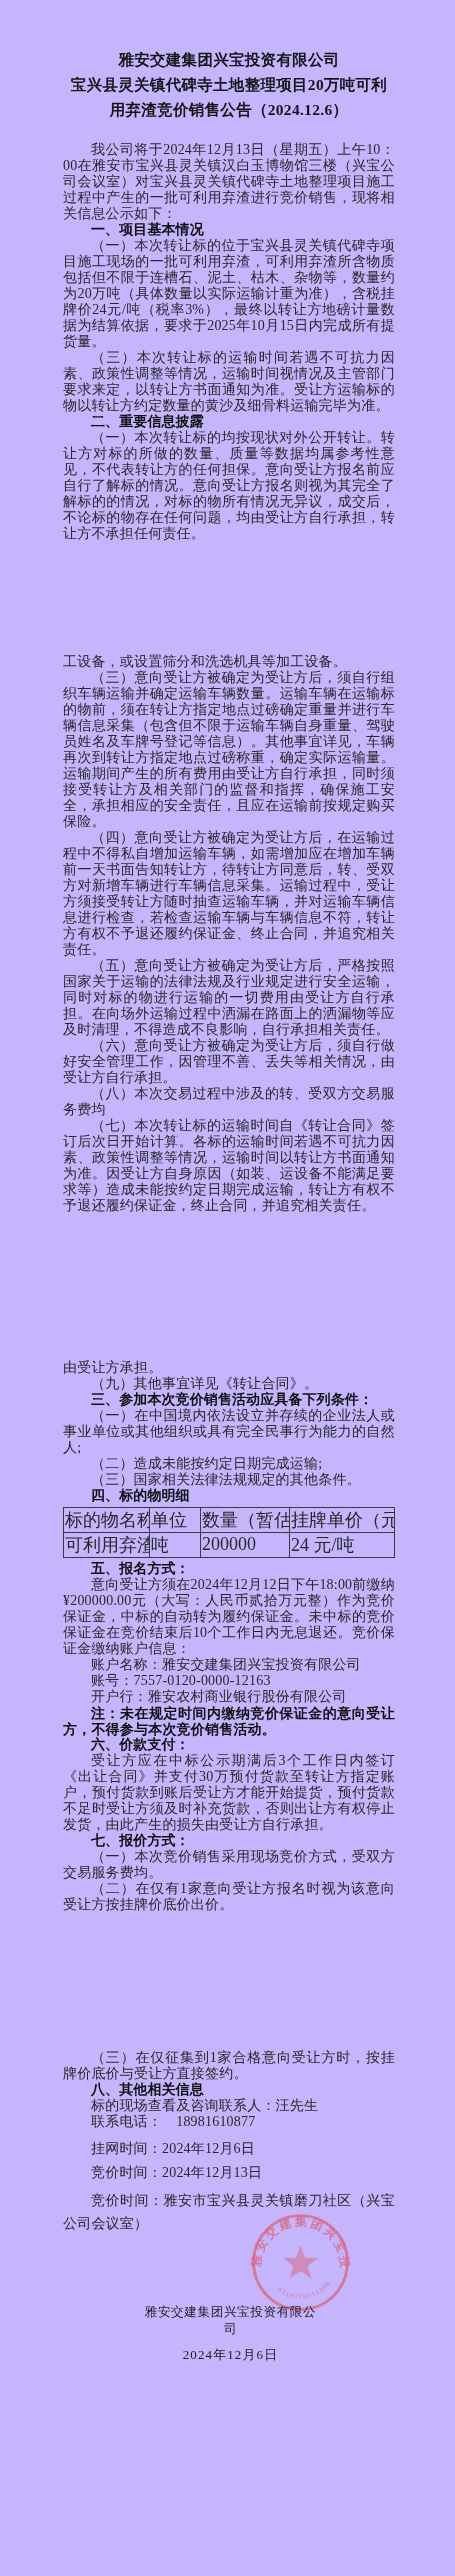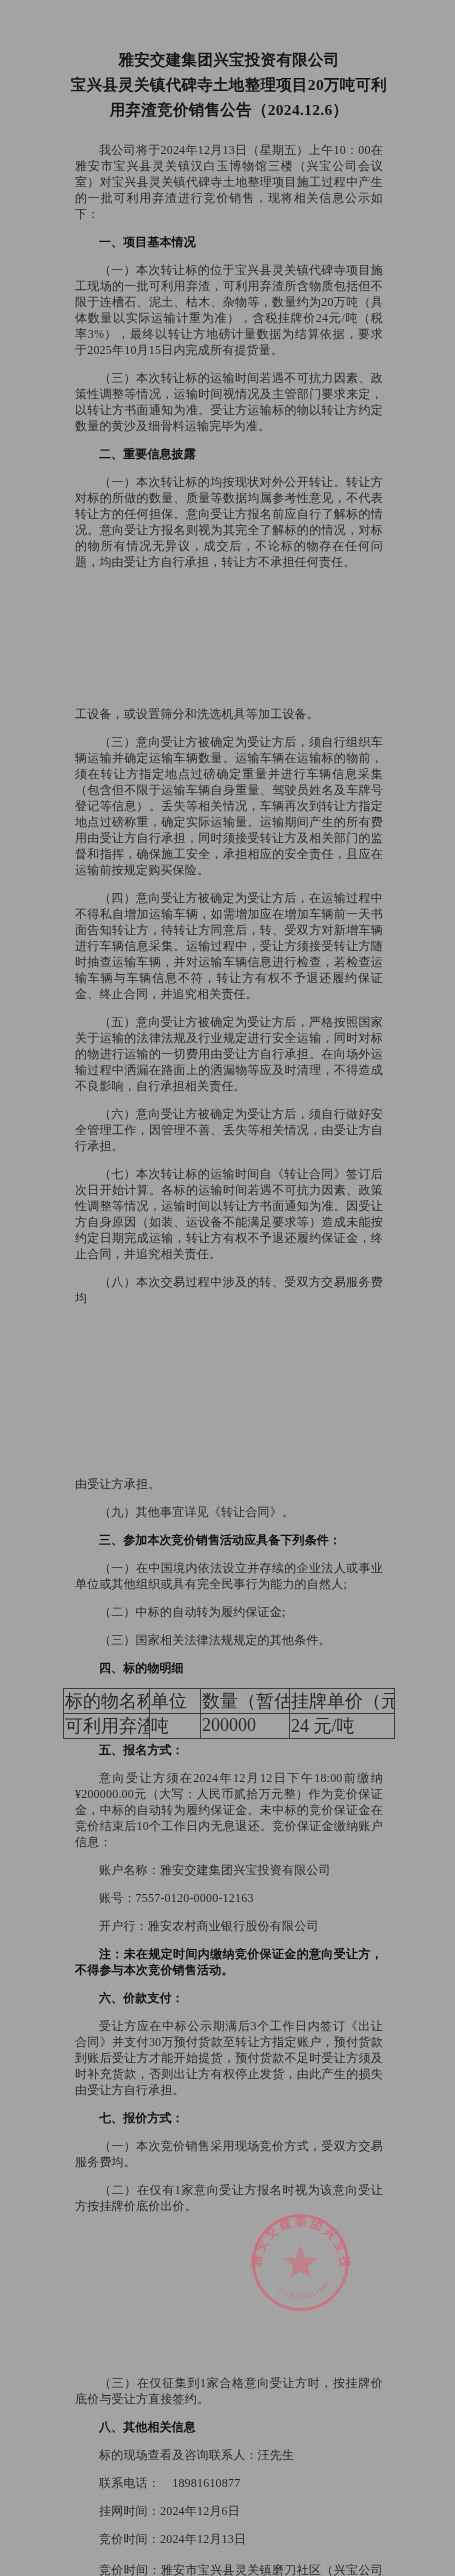--- a/index.html
+++ b/index.html
@@ -1,35 +1,35 @@
 <!DOCTYPE html>
 <html style="font-size:9.2px"><head>
 <meta charset="utf-8">
 <style>
   html,body{margin:0;padding:0;background:#e9e9e9;}
   .page{
     position:relative;
     width:456px;height:2576px;
     margin:0 auto;
-    background:#a3a3a3;
+    background:#c4b5fd;
     font-family:"Liberation Serif","DejaVu Serif",serif;
     color:#282828;
     overflow:hidden;
   }
   .content{padding:47px 61px 0 63px;}
   .doc-title{
     text-align:center;
     font-weight:bold;
     font-size:15.5px;
     line-height:25px;
     color:#161616;
     margin:0 0 19.5px 0;
     letter-spacing:0.3px;
   }
-  p{margin:12px;font-size:12px;line-height:16px;text-align:justify;letter-spacing:0.2px;}
+  p{margin:0;font-size:14px;line-height:16px;text-align:justify;letter-spacing:0.2px;}
   .indent{text-indent:2em;}
   .h{
     font-family:Liberation Serif, serif;
     font-weight:bold;color:#111;
     letter-spacing:0.1px;
   }
   .bold-note{
     font-family:"Liberation Sans","DejaVu Sans",sans-serif;
     font-weight:bold;color:#111;
   }
@@ -56,21 +56,21 @@
   .m18{margin-bottom:10.3px;}
   .m14{margin-bottom:8px;}
   .wide-line{line-height:23px;}
   .sig-block{
     position:relative;z-index:2;
     margin:69px 76px 0 auto;
     width:177px;
     text-align:center;
   }
   .sig-company{font-size:12.6px;line-height:17px;color:#1d1d1d;letter-spacing:0.6px;}
-  .sig-date{font-size:16px;line-height:16px;color:#1d1d1d;margin-top:9.2px;letter-spacing:1.1px;}
+  .sig-date{font-size:13px;line-height:16px;color:#1d1d1d;margin-top:9.2px;letter-spacing:1.1px;}
   .stamp{
     position:absolute;left:249px;top:2211px;
     width:103px;height:103px;
     z-index:1;opacity:0.88;
   }
 </style>
 </head>
 <body>
 
 <div class="page">
@@ -87,35 +87,35 @@
     <p class="indent h">一、项目基本情况</p>
     <p class="indent">（一）本次转让标的位于宝兴县灵关镇代碑寺项目施工现场的一批可利用弃渣，可利用弃渣所含物质包括但不限于连槽石、泥土、枯木、杂物等，数量约为20万吨（具体数量以实际运输计重为准），含税挂牌价24元/吨（税率3%），最终以转让方地磅计量数据为结算依据，要求于2025年10月15日内完成所有提货量。</p>
     <p class="indent">（三）本次转让标的运输时间若遇不可抗力因素、政策性调整等情况，运输时间视情况及主管部门要求来定，以转让方书面通知为准。受让方运输标的物以转让方约定数量的黄沙及细骨料运输完毕为准。</p>
 
     <p class="indent h">二、重要信息披露</p>
     <p class="indent">（一）本次转让标的均按现状对外公开转让。转让方对标的所做的数量、质量等数据均属参考性意见，不代表转让方的任何担保。意向受让方报名前应自行了解标的情况。意向受让方报名则视为其完全了解标的的情况，对标的物所有情况无异议，成交后，不论标的物存在任何问题，均由受让方自行承担，转让方不承担任何责任。</p>
 
     <div class="sp-page1"></div>
 
     <p>工设备，或设置筛分和洗选机具等加工设备。</p>
-    <p class="indent">（三）意向受让方被确定为受让方后，须自行组织车辆运输并确定运输车辆数量。运输车辆在运输标的物前，须在转让方指定地点过磅确定重量并进行车辆信息采集（包含但不限于运输车辆自身重量、驾驶员姓名及车牌号登记等信息）。丢失等相关情况，车辆再次到转让方指定地点过磅称重，确定实际运输量。运输期间产生的所有费用由受让方自行承担，同时须接受转让方及相关部门的监督和指挥，确保施工安全，承担相应的安全责任，且应在运输前按规定购买保险。</p>
+    <p class="indent">（三）意向受让方被确定为受让方后，须自行组织车辆运输并确定运输车辆数量。运输车辆在运输标的物前，须在转让方指定地点过磅确定重量并进行车辆信息采集（包含但不限于运输车辆自身重量、驾驶员姓名及车牌号登记等信息）。其他事宜详见，车辆再次到转让方指定地点过磅称重，确定实际运输量。运输期间产生的所有费用由受让方自行承担，同时须接受转让方及相关部门的监督和指挥，确保施工安全，承担相应的安全责任，且应在运输前按规定购买保险。</p>
     <p class="indent">（四）意向受让方被确定为受让方后，在运输过程中不得私自增加运输车辆，如需增加应在增加车辆前一天书面告知转让方，待转让方同意后，转、受双方对新增车辆进行车辆信息采集。运输过程中，受让方须接受转让方随时抽查运输车辆，并对运输车辆信息进行检查，若检查运输车辆与车辆信息不符，转让方有权不予退还履约保证金、终止合同，并追究相关责任。</p>
     <p class="indent">（五）意向受让方被确定为受让方后，严格按照国家关于运输的法律法规及行业规定进行安全运输，同时对标的物进行运输的一切费用由受让方自行承担。在向场外运输过程中洒漏在路面上的洒漏物等应及时清理，不得造成不良影响，自行承担相关责任。</p>
     <p class="indent">（六）意向受让方被确定为受让方后，须自行做好安全管理工作，因管理不善、丢失等相关情况，由受让方自行承担。</p>
+    <p class="indent">（八）本次交易过程中涉及的转、受双方交易服务费均</p>
     <p class="indent">（七）本次转让标的运输时间自《转让合同》签订后次日开始计算。各标的运输时间若遇不可抗力因素、政策性调整等情况，运输时间以转让方书面通知为准。因受让方自身原因（如装、运设备不能满足要求等）造成未能按约定日期完成运输，转让方有权不予退还履约保证金，终止合同，并追究相关责任。</p>
-    <p class="indent">（八）本次交易过程中涉及的转、受双方交易服务费均</p>
 
     <div class="sp-page2"></div>
 
     <p>由受让方承担。</p>
     <p class="indent">（九）其他事宜详见《转让合同》。</p>
 
     <p class="indent h">三、参加本次竞价销售活动应具备下列条件：</p>
     <p class="indent">（一）在中国境内依法设立并存续的企业法人或事业单位或其他组织或具有完全民事行为能力的自然人;</p>
-    <p class="indent">（二）中标的自动转为履约保证金;</p>
+    <p class="indent">（二）造成未能按约定日期完成运输;</p>
     <p class="indent">（三）国家相关法律法规规定的其他条件。</p>
 
     <p class="indent h">四、标的物明细</p>
 
     <table class="lots">
       <tbody>
         <tr>
           <td class="c1">标的物名称</td>
           <td class="c2">单位</td>
           <td class="c3">数量（暂估量）</td>

